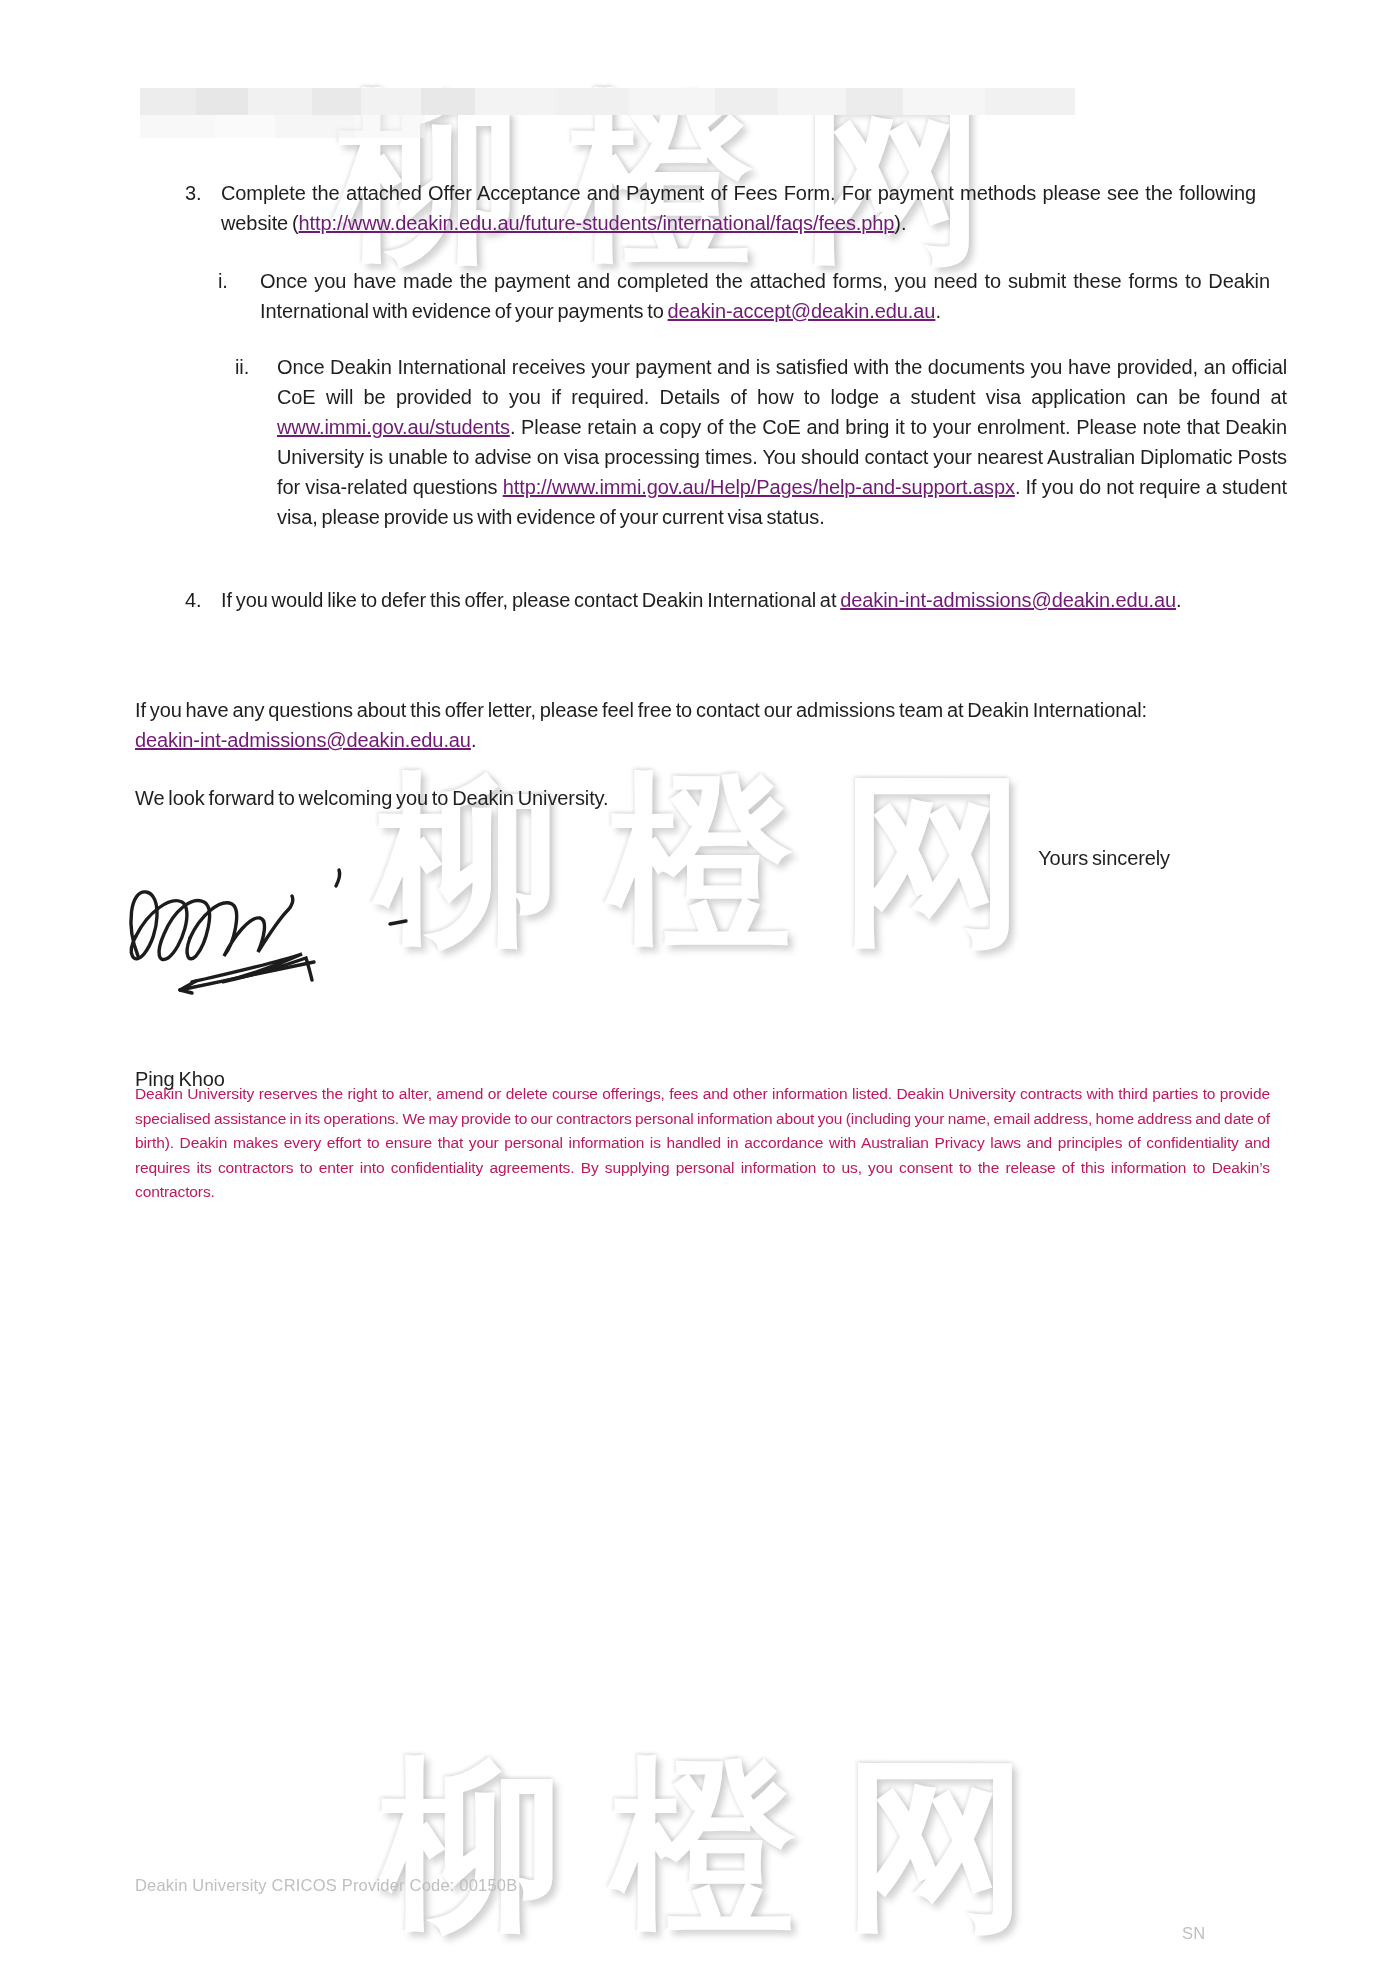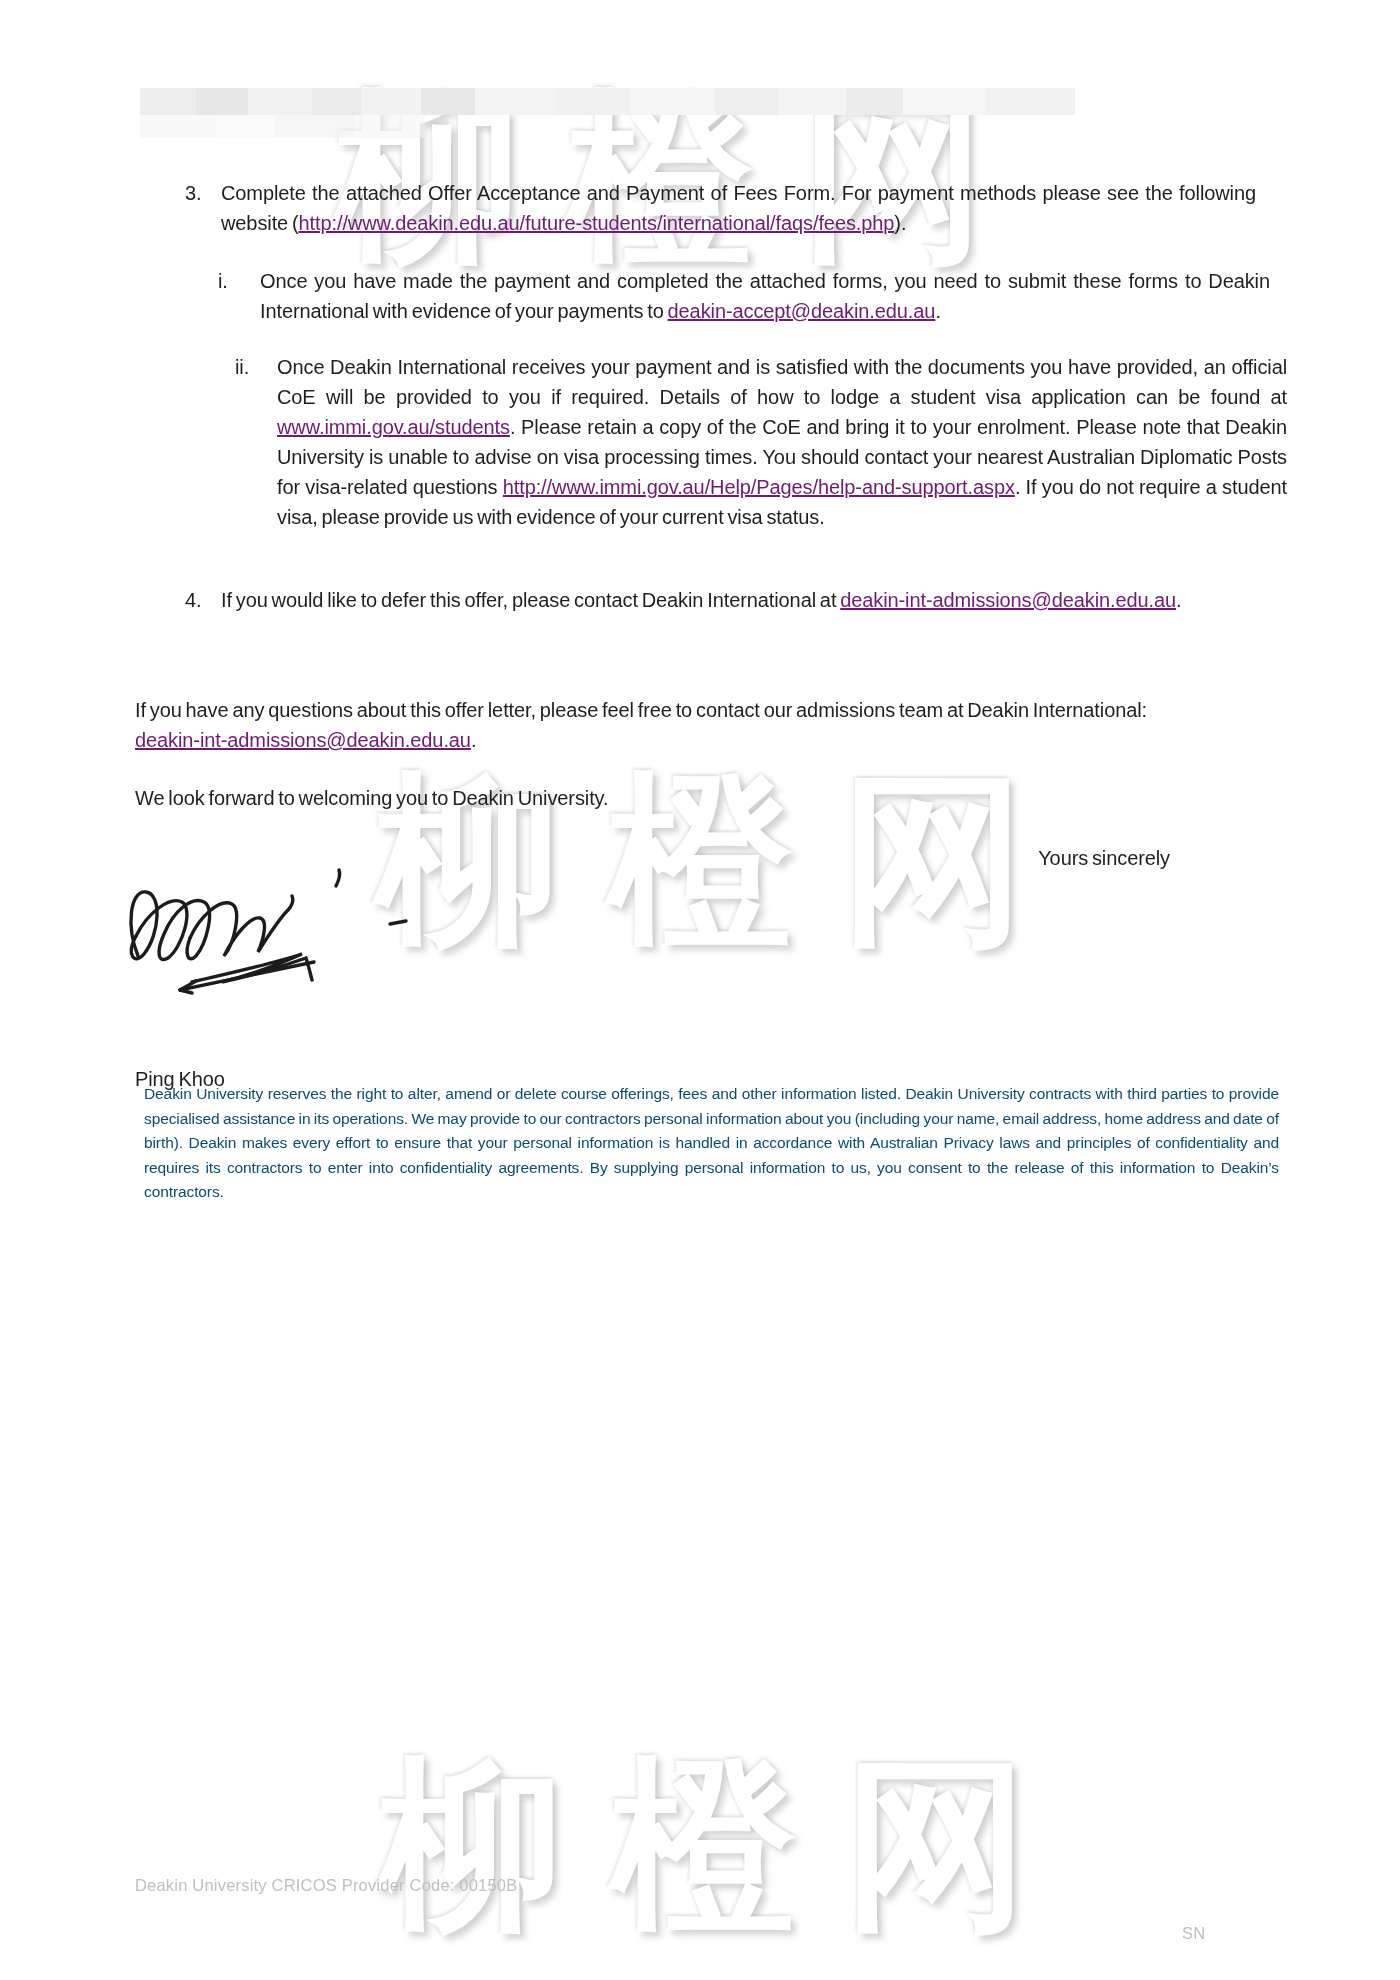--- a/index.html
+++ b/index.html
@@ -36,22 +36,22 @@
   .item4 { top:585px; left:185px; width:1071px; }
   .para  { position:absolute; left:135px; width:1035px; }
   .p-questions { top:695px; }
   .p-forward   { top:783px; }
   .p-valediction { top:843px;text-align:right; }
   .p-name  { top:1064px; }
   .p-title { top:1036px; }
   a.doclink { color:#701a75; text-decoration:underline; cursor:pointer; }
   .signature { position:absolute; top:860px; left:122px; }
   .fineprint {
-    position:absolute; left:144px; top:1082px; width:1135px;
-    font-size:15.5px; line-height:24.5px; color:#0c4a6e;
+    position:absolute; left:135px; top:1082px; width:1135px;
+    font-size:15.5px; line-height:24.5px; color:#be185d;
     text-align:justify; word-spacing:-1px; letter-spacing:-0.1px;
   }
   .footer { position:absolute; top:1876px; font-size:16.5px; color:#bfbfbf; letter-spacing:0.2px; }
   .f-left  { left:135px; }
   .f-right { left:1182px;margin-top:48px; }
 </style>
 </head>
 <body>
 
 <div class="page">

